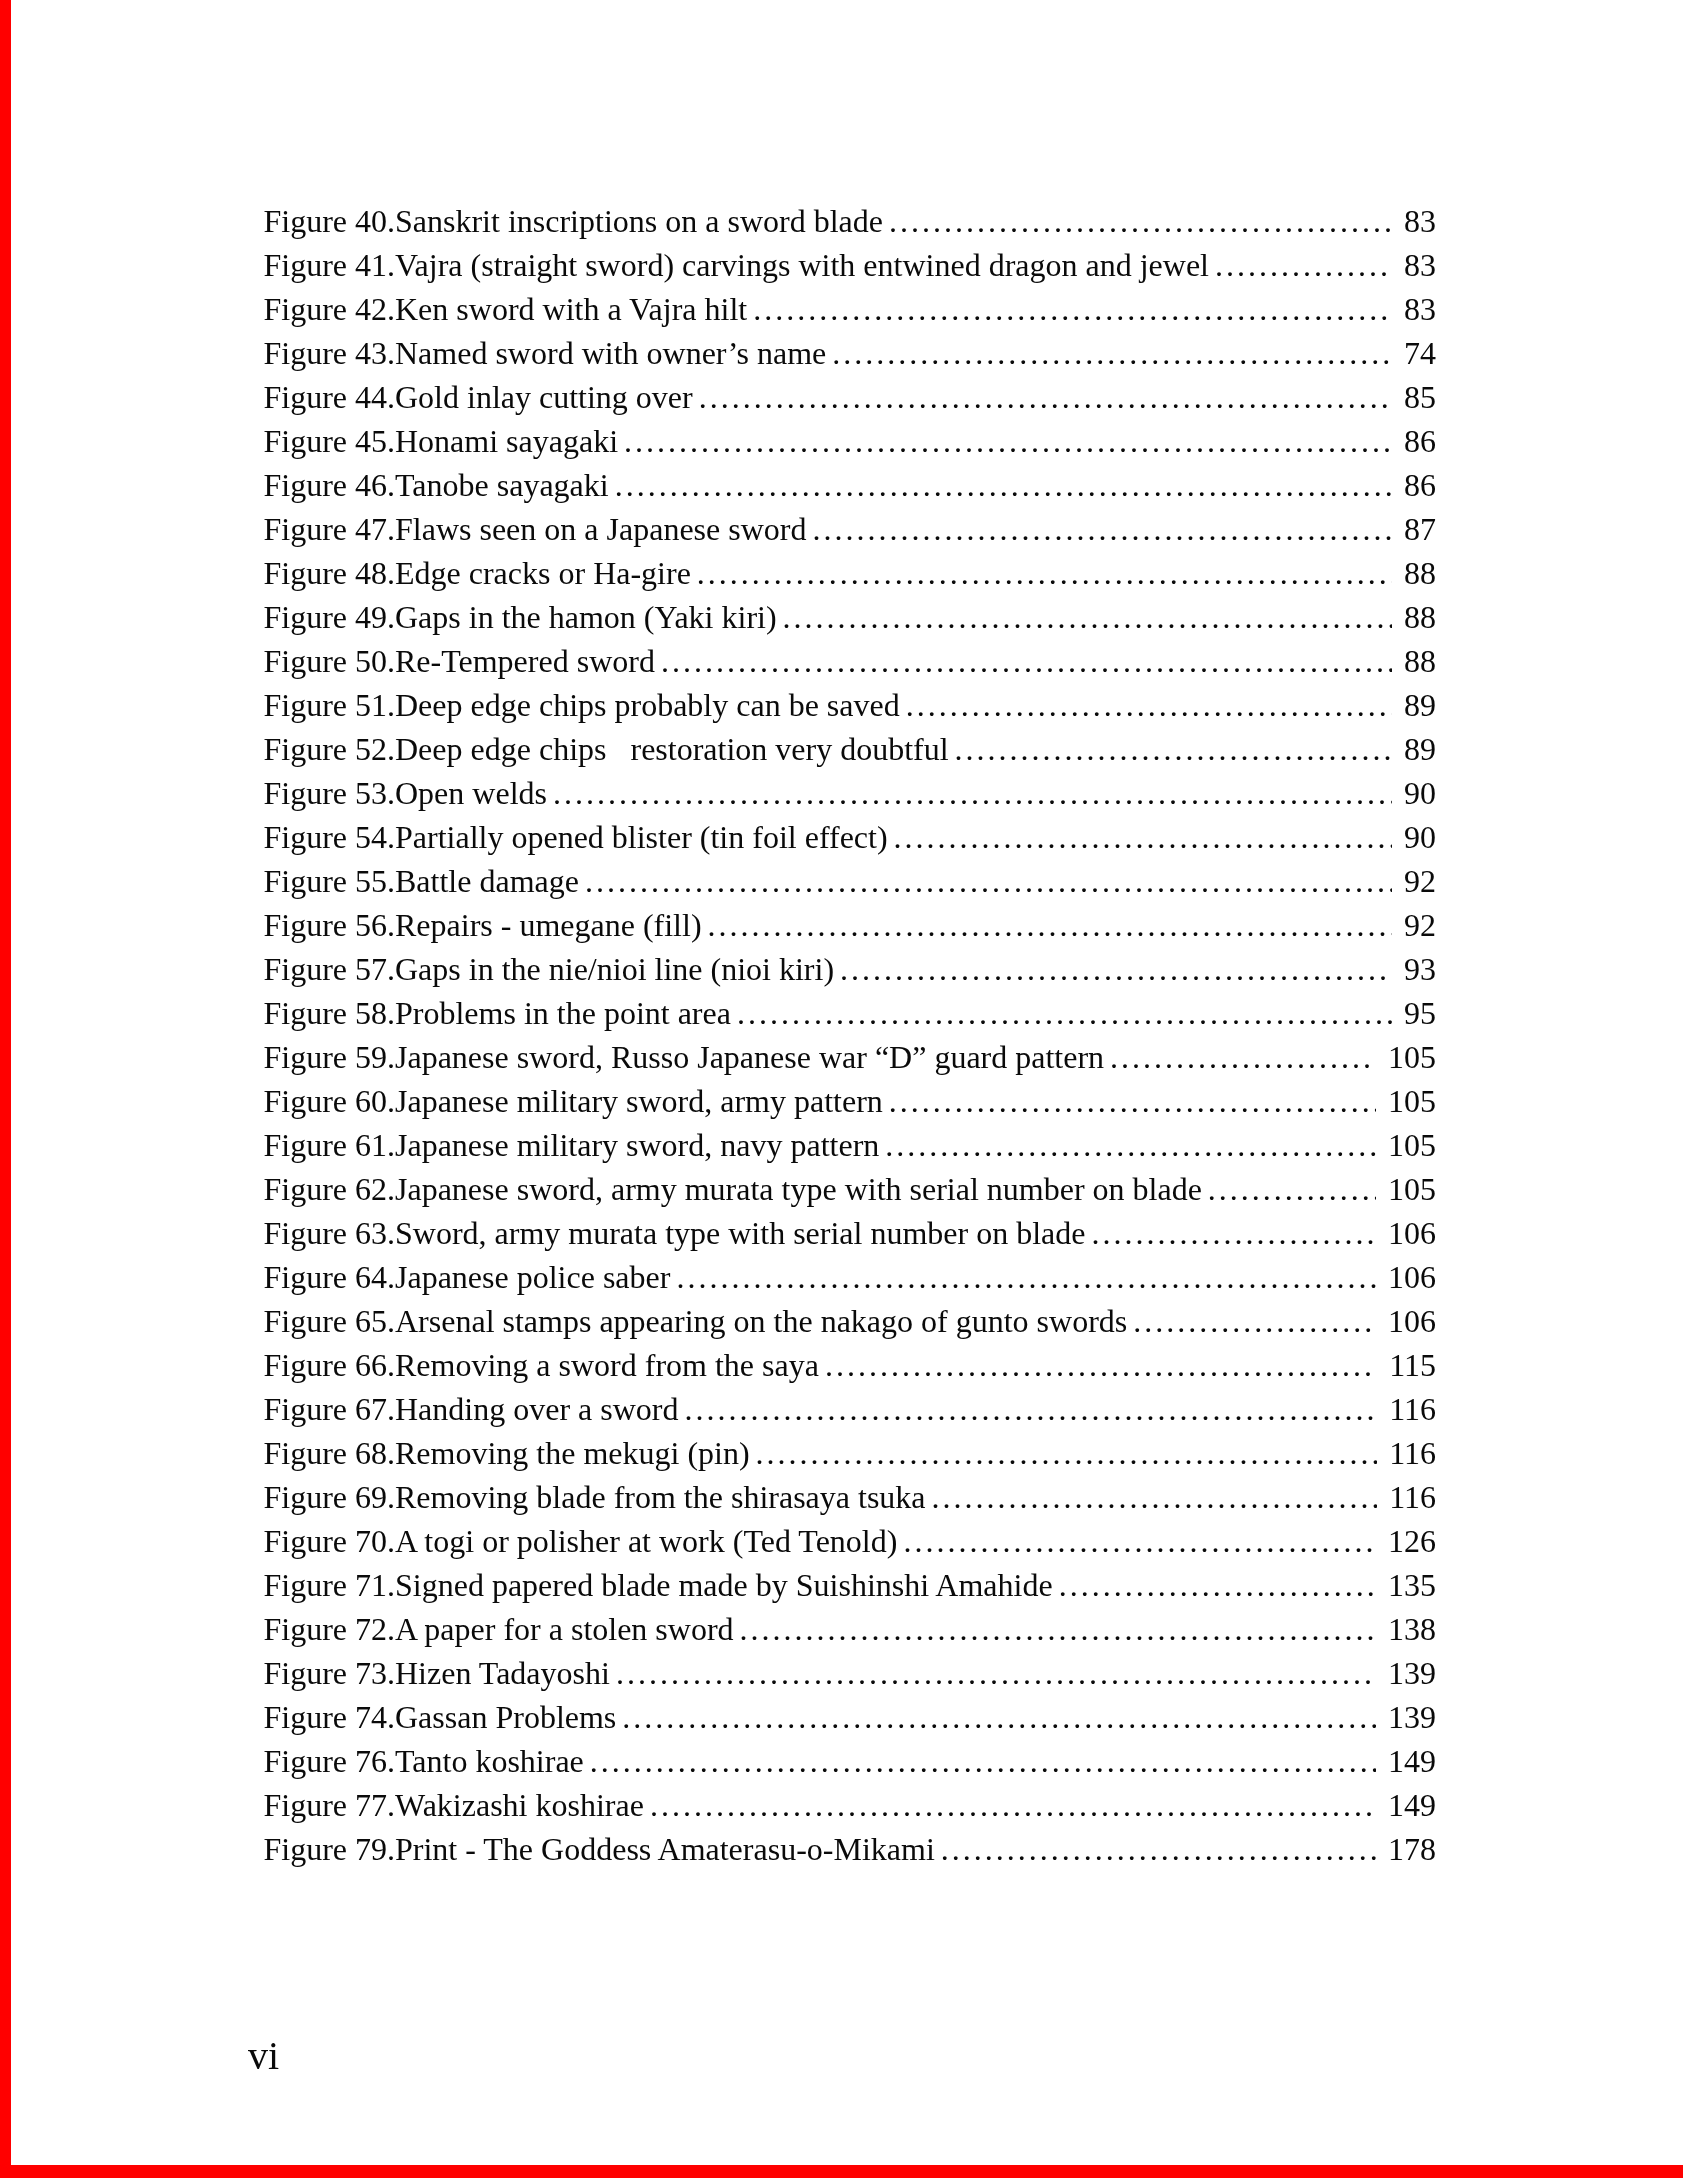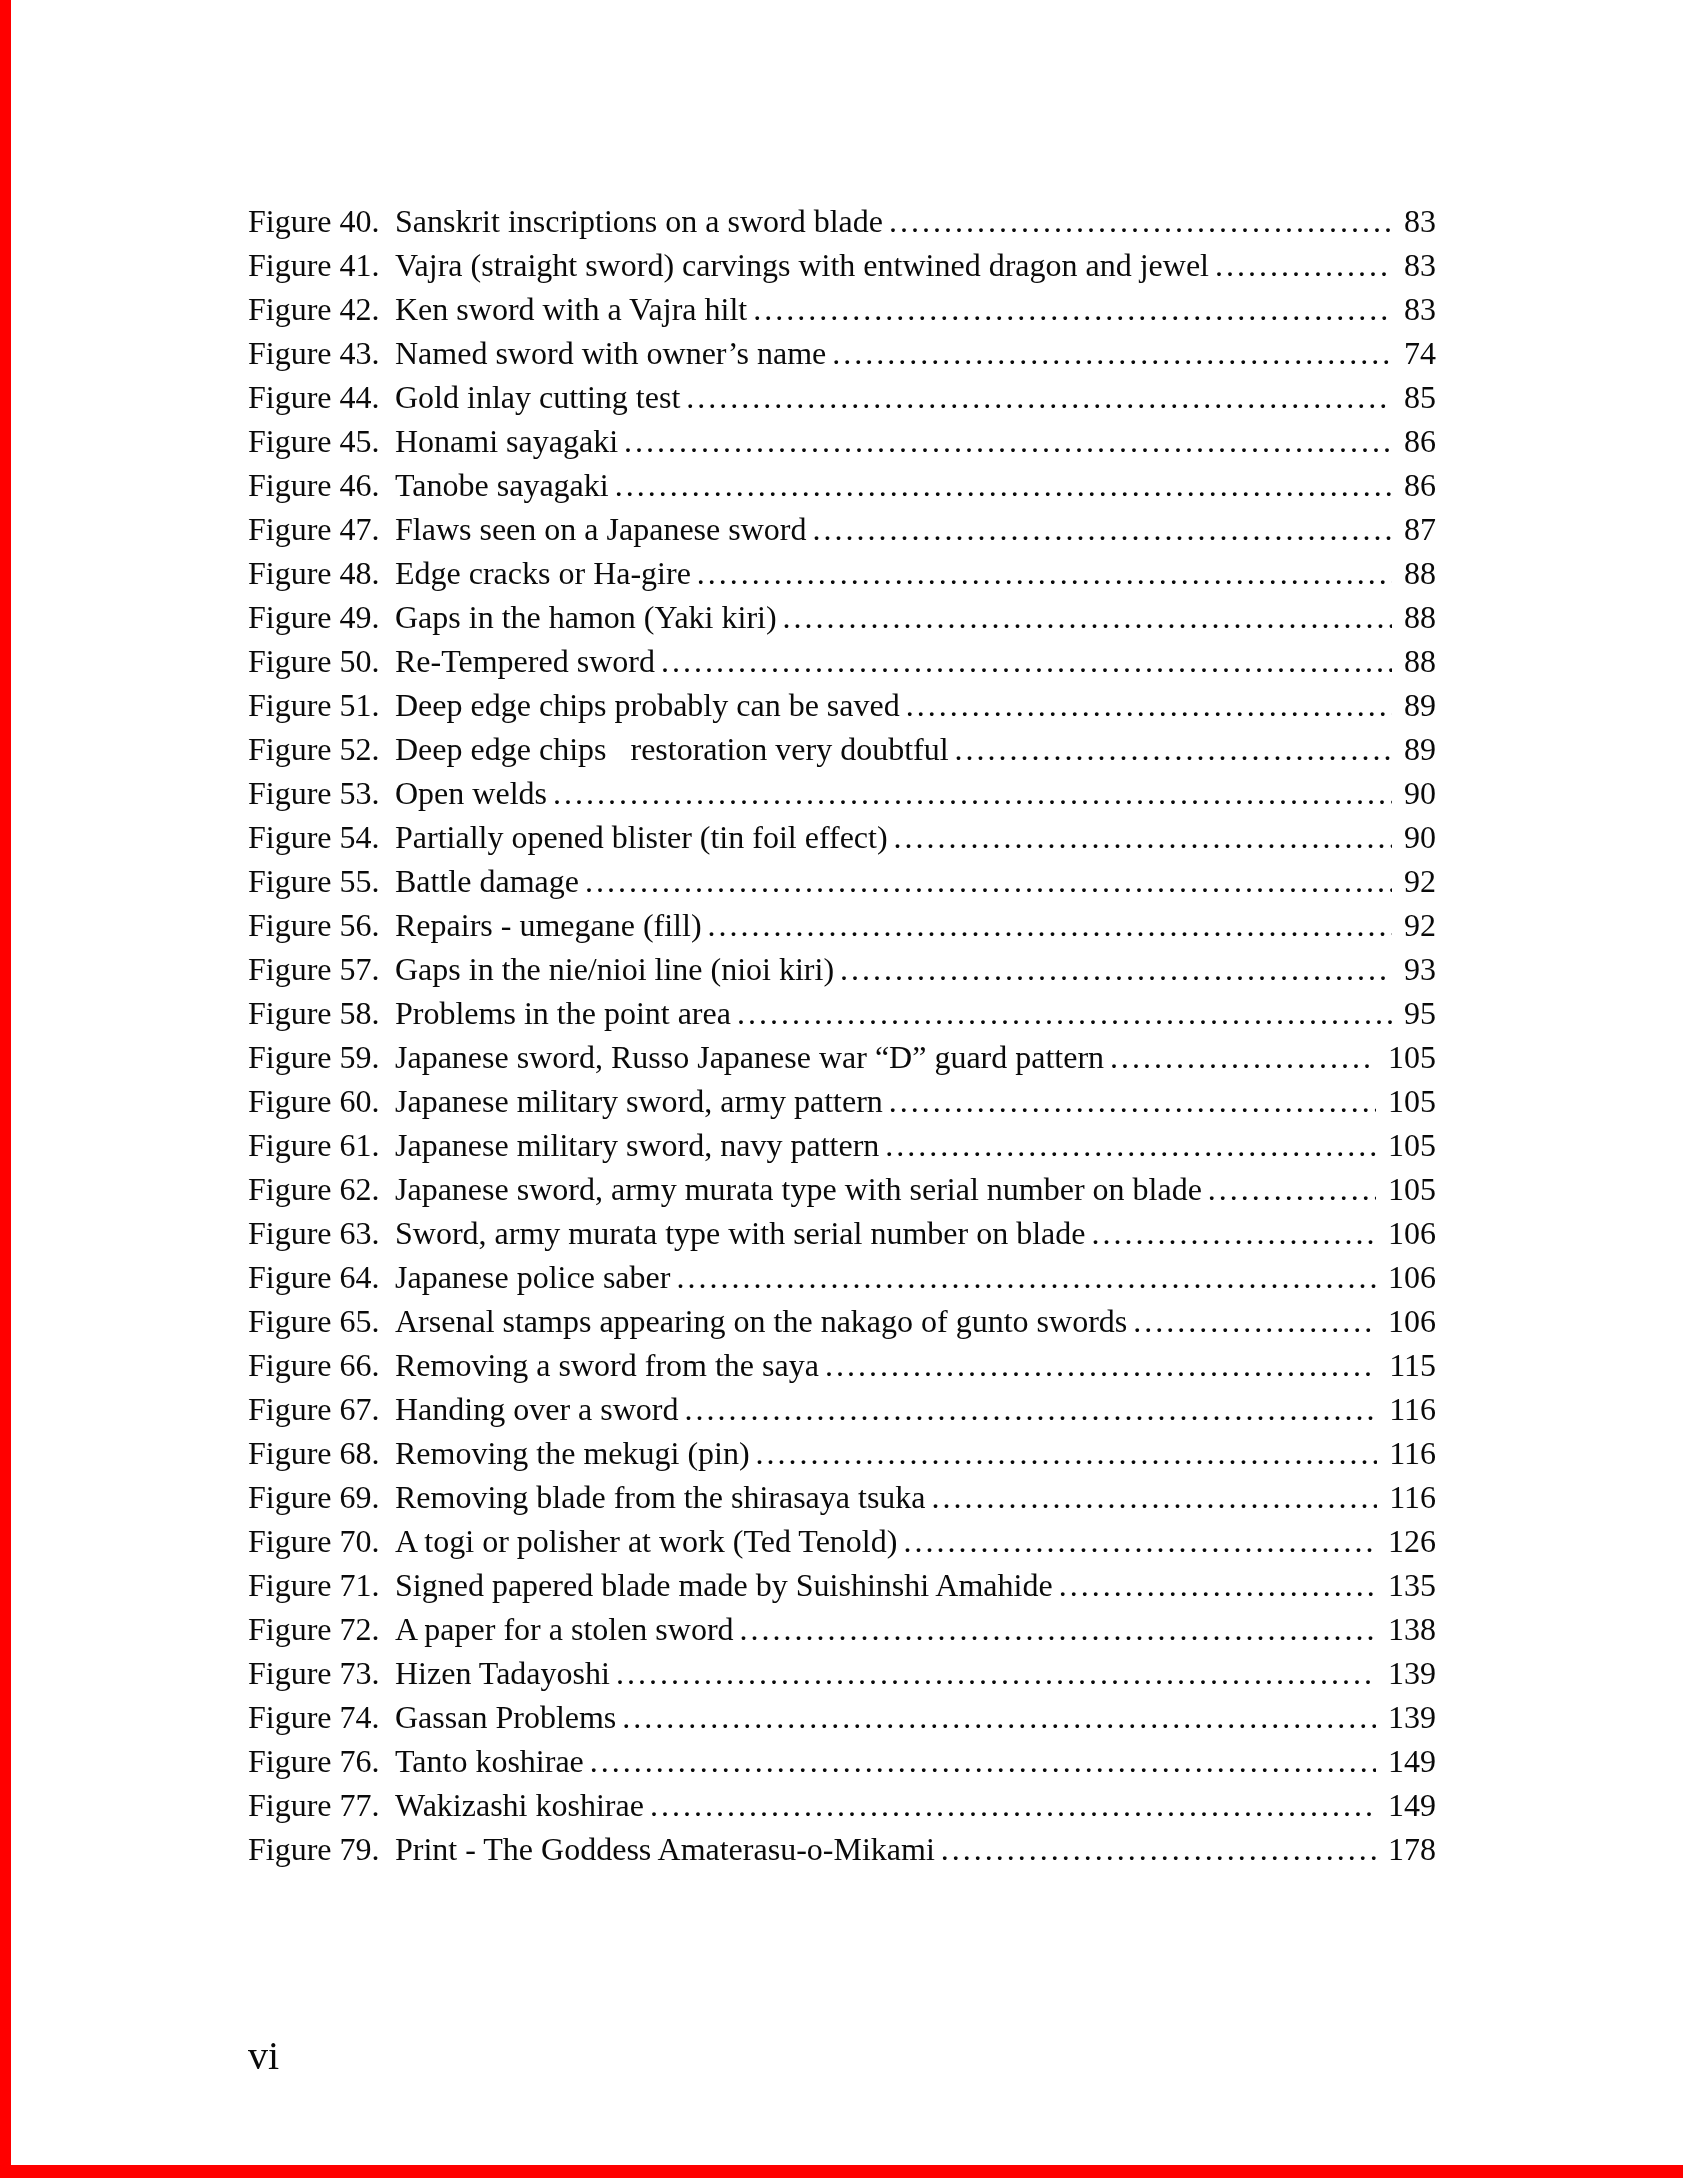--- a/index.html
+++ b/index.html
@@ -39,20 +39,21 @@
     height: 44px;
     line-height: 44px;
     font-size: 32px;
     white-space: pre;
     overflow: hidden;
   }
   .toc-label {
     display: inline-block;
     width: 147px;
     vertical-align: baseline;
+    text-align: right;
   }
   .toc-title { white-space: pre; }
   .toc-leader { padding-left: 6px; }
   .toc-leader::after {
     content: "...................................................................................................................................................................................";
     letter-spacing: 3px;
     color: #0a0a0a;
   }
   .toc-page {
     position: absolute;
@@ -77,21 +78,21 @@
 <body>
 
 <div class="edge-left"></div>
 <div class="edge-bottom"></div>
 
 <div id="figures-list">
     <div class="toc-row"><span class="toc-label">Figure 40.</span><span class="toc-title">Sanskrit inscriptions on a sword blade</span><span class="toc-leader"></span><span class="toc-page">83</span></div>
     <div class="toc-row"><span class="toc-label">Figure 41.</span><span class="toc-title">Vajra (straight sword) carvings with entwined dragon and jewel</span><span class="toc-leader"></span><span class="toc-page">83</span></div>
     <div class="toc-row"><span class="toc-label">Figure 42.</span><span class="toc-title">Ken sword with a Vajra hilt</span><span class="toc-leader"></span><span class="toc-page">83</span></div>
     <div class="toc-row"><span class="toc-label">Figure 43.</span><span class="toc-title">Named sword with owner’s name</span><span class="toc-leader"></span><span class="toc-page">74</span></div>
-    <div class="toc-row"><span class="toc-label">Figure 44.</span><span class="toc-title">Gold inlay cutting test</span><span class="toc-leader"></span><span class="toc-page">85</span></div>
+    <div class="toc-row"><span class="toc-label">Figure 44.</span><span class="toc-title">Gold inlay cutting over</span><span class="toc-leader"></span><span class="toc-page">85</span></div>
     <div class="toc-row"><span class="toc-label">Figure 45.</span><span class="toc-title">Honami sayagaki</span><span class="toc-leader"></span><span class="toc-page">86</span></div>
     <div class="toc-row"><span class="toc-label">Figure 46.</span><span class="toc-title">Tanobe sayagaki</span><span class="toc-leader"></span><span class="toc-page">86</span></div>
     <div class="toc-row"><span class="toc-label">Figure 47.</span><span class="toc-title">Flaws seen on a Japanese sword</span><span class="toc-leader"></span><span class="toc-page">87</span></div>
     <div class="toc-row"><span class="toc-label">Figure 48.</span><span class="toc-title">Edge cracks or Ha-gire</span><span class="toc-leader"></span><span class="toc-page">88</span></div>
     <div class="toc-row"><span class="toc-label">Figure 49.</span><span class="toc-title">Gaps in the hamon (Yaki kiri)</span><span class="toc-leader"></span><span class="toc-page">88</span></div>
     <div class="toc-row"><span class="toc-label">Figure 50.</span><span class="toc-title">Re-Tempered sword</span><span class="toc-leader"></span><span class="toc-page">88</span></div>
     <div class="toc-row"><span class="toc-label">Figure 51.</span><span class="toc-title">Deep edge chips probably can be saved</span><span class="toc-leader"></span><span class="toc-page">89</span></div>
     <div class="toc-row"><span class="toc-label">Figure 52.</span><span class="toc-title">Deep edge chips   restoration very doubtful</span><span class="toc-leader"></span><span class="toc-page">89</span></div>
     <div class="toc-row"><span class="toc-label">Figure 53.</span><span class="toc-title">Open welds</span><span class="toc-leader"></span><span class="toc-page">90</span></div>
     <div class="toc-row"><span class="toc-label">Figure 54.</span><span class="toc-title">Partially opened blister (tin foil effect)</span><span class="toc-leader"></span><span class="toc-page">90</span></div>

